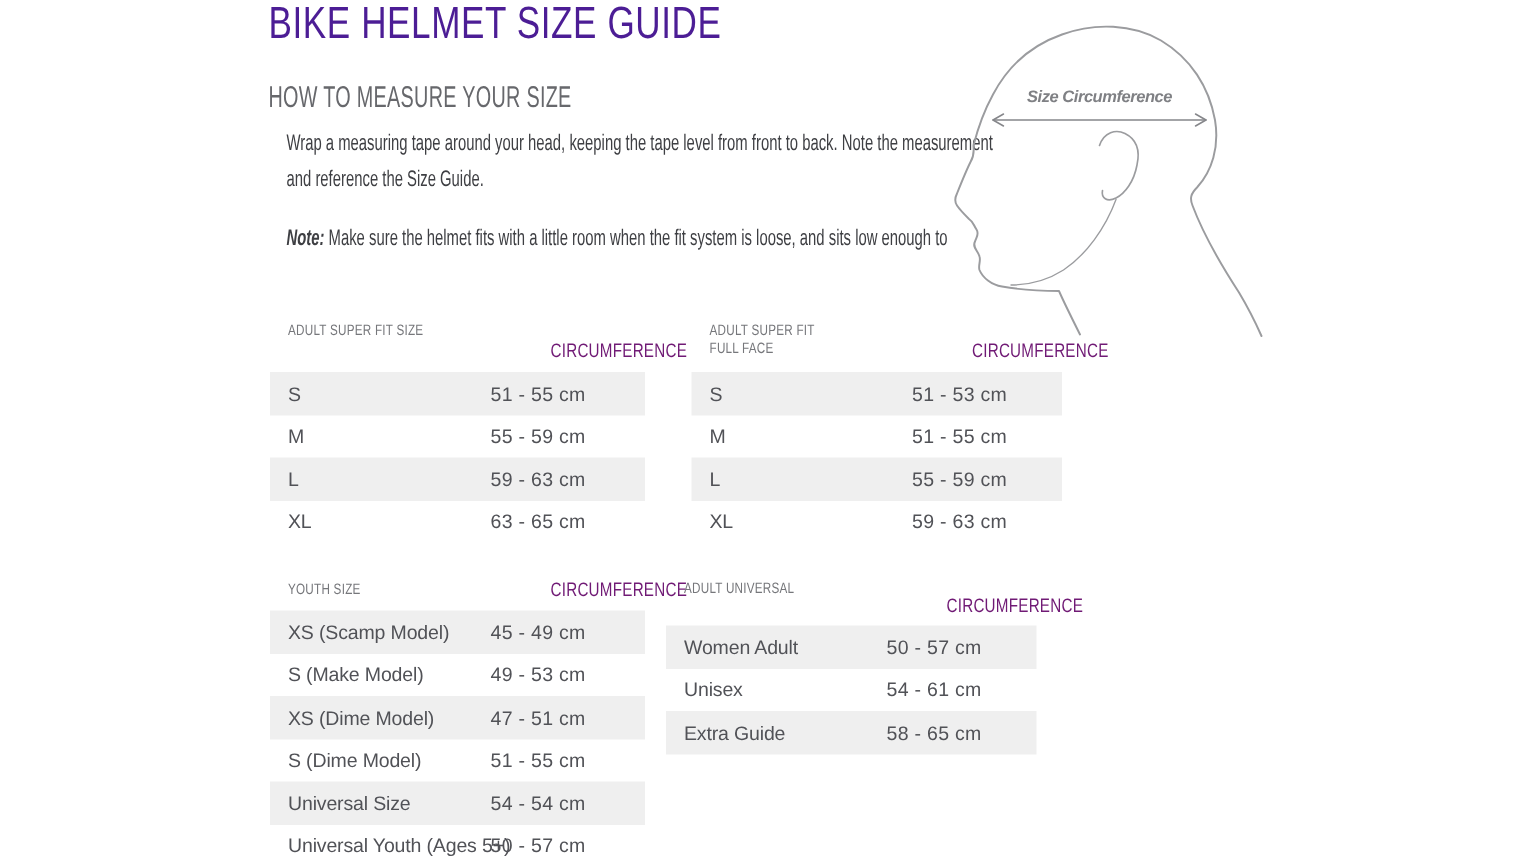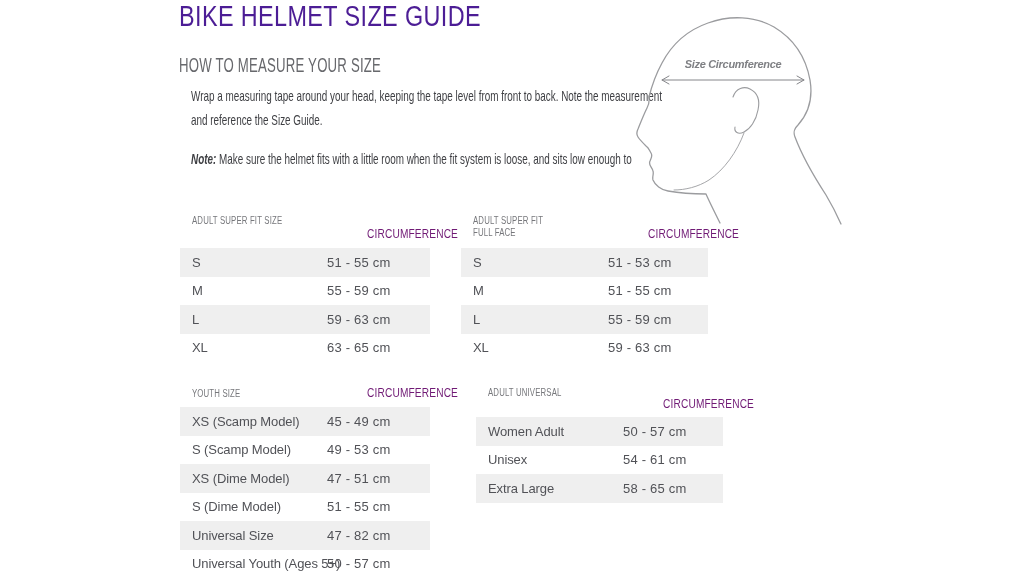--- a/index.html
+++ b/index.html
@@ -35,21 +35,21 @@
   .t3 .th-name{top:auto;bottom:8px;}
   .th-circ{position:absolute;left:147px;bottom:8px;font-size:13px;line-height:12px;color:#701a75;letter-spacing:.2px;white-space:nowrap;margin-left:40px;}
   .t4 .th-circ{bottom:7px;}
   .trow{display:flex;align-items:center;height:28.5px;color:#515257;font-size:13px;}
   .trow.stripe{background:#efefef;}
   .td-size{width:135px;padding-left:12px;letter-spacing:-.1px;white-space:nowrap;}
   .td-circ{padding-left:0;letter-spacing:.2px;white-space:nowrap;}
   .t1{left:180px;top:212px;}
   .t2{left:461px;top:212px;}
   .t3{left:180px;top:379px;}
-  .t4{left:476px;top:384px;}
+  .t4{left:444px;top:384px;}
   .td-circ{margin-left:0;}
   .trow .td-circ{width:100px;}
   .trow .td-size{flex:0 0 135px;}
 
   
   .diagram{left:620px;top:0px;width:236px;height:236px;}
 </style>
 </head>
 <body>
 
@@ -162,34 +162,34 @@
     <div class="th-name">
       <div><span class="sx sx78">YOUTH SIZE</span></div>
     </div>
     <div class="th-circ"><span class="sx sx78">CIRCUMFERENCE</span></div>
   </div>
   <div class="trow stripe">
       <div class="td-size">XS (Scamp Model)</div>
       <div class="td-circ">45 - 49 cm</div>
     </div>
   <div class="trow">
-      <div class="td-size">S (Scamp Model)</div>
+      <div class="td-size">S (Make Model)</div>
       <div class="td-circ">49 - 53 cm</div>
     </div>
   <div class="trow stripe">
       <div class="td-size">XS (Dime Model)</div>
       <div class="td-circ">47 - 51 cm</div>
     </div>
   <div class="trow">
       <div class="td-size">S (Dime Model)</div>
       <div class="td-circ">51 - 55 cm</div>
     </div>
   <div class="trow stripe">
       <div class="td-size">Universal Size</div>
-      <div class="td-circ">47 - 82 cm</div>
+      <div class="td-circ">54 - 54 cm</div>
     </div>
   <div class="trow">
       <div class="td-size">Universal Youth (Ages 5+)</div>
       <div class="td-circ">50 - 57 cm</div>
     </div>
 </div>
 
 <div class="size-table t4">
   <div class="thead">
     <div class="th-name">
@@ -199,16 +199,16 @@
   </div>
   <div class="trow stripe">
       <div class="td-size">Women Adult</div>
       <div class="td-circ">50 - 57 cm</div>
     </div>
   <div class="trow">
       <div class="td-size">Unisex</div>
       <div class="td-circ">54 - 61 cm</div>
     </div>
   <div class="trow stripe">
-      <div class="td-size">Extra Large</div>
+      <div class="td-size">Extra Guide</div>
       <div class="td-circ">58 - 65 cm</div>
     </div>
 </div>
 
 </body></html>

